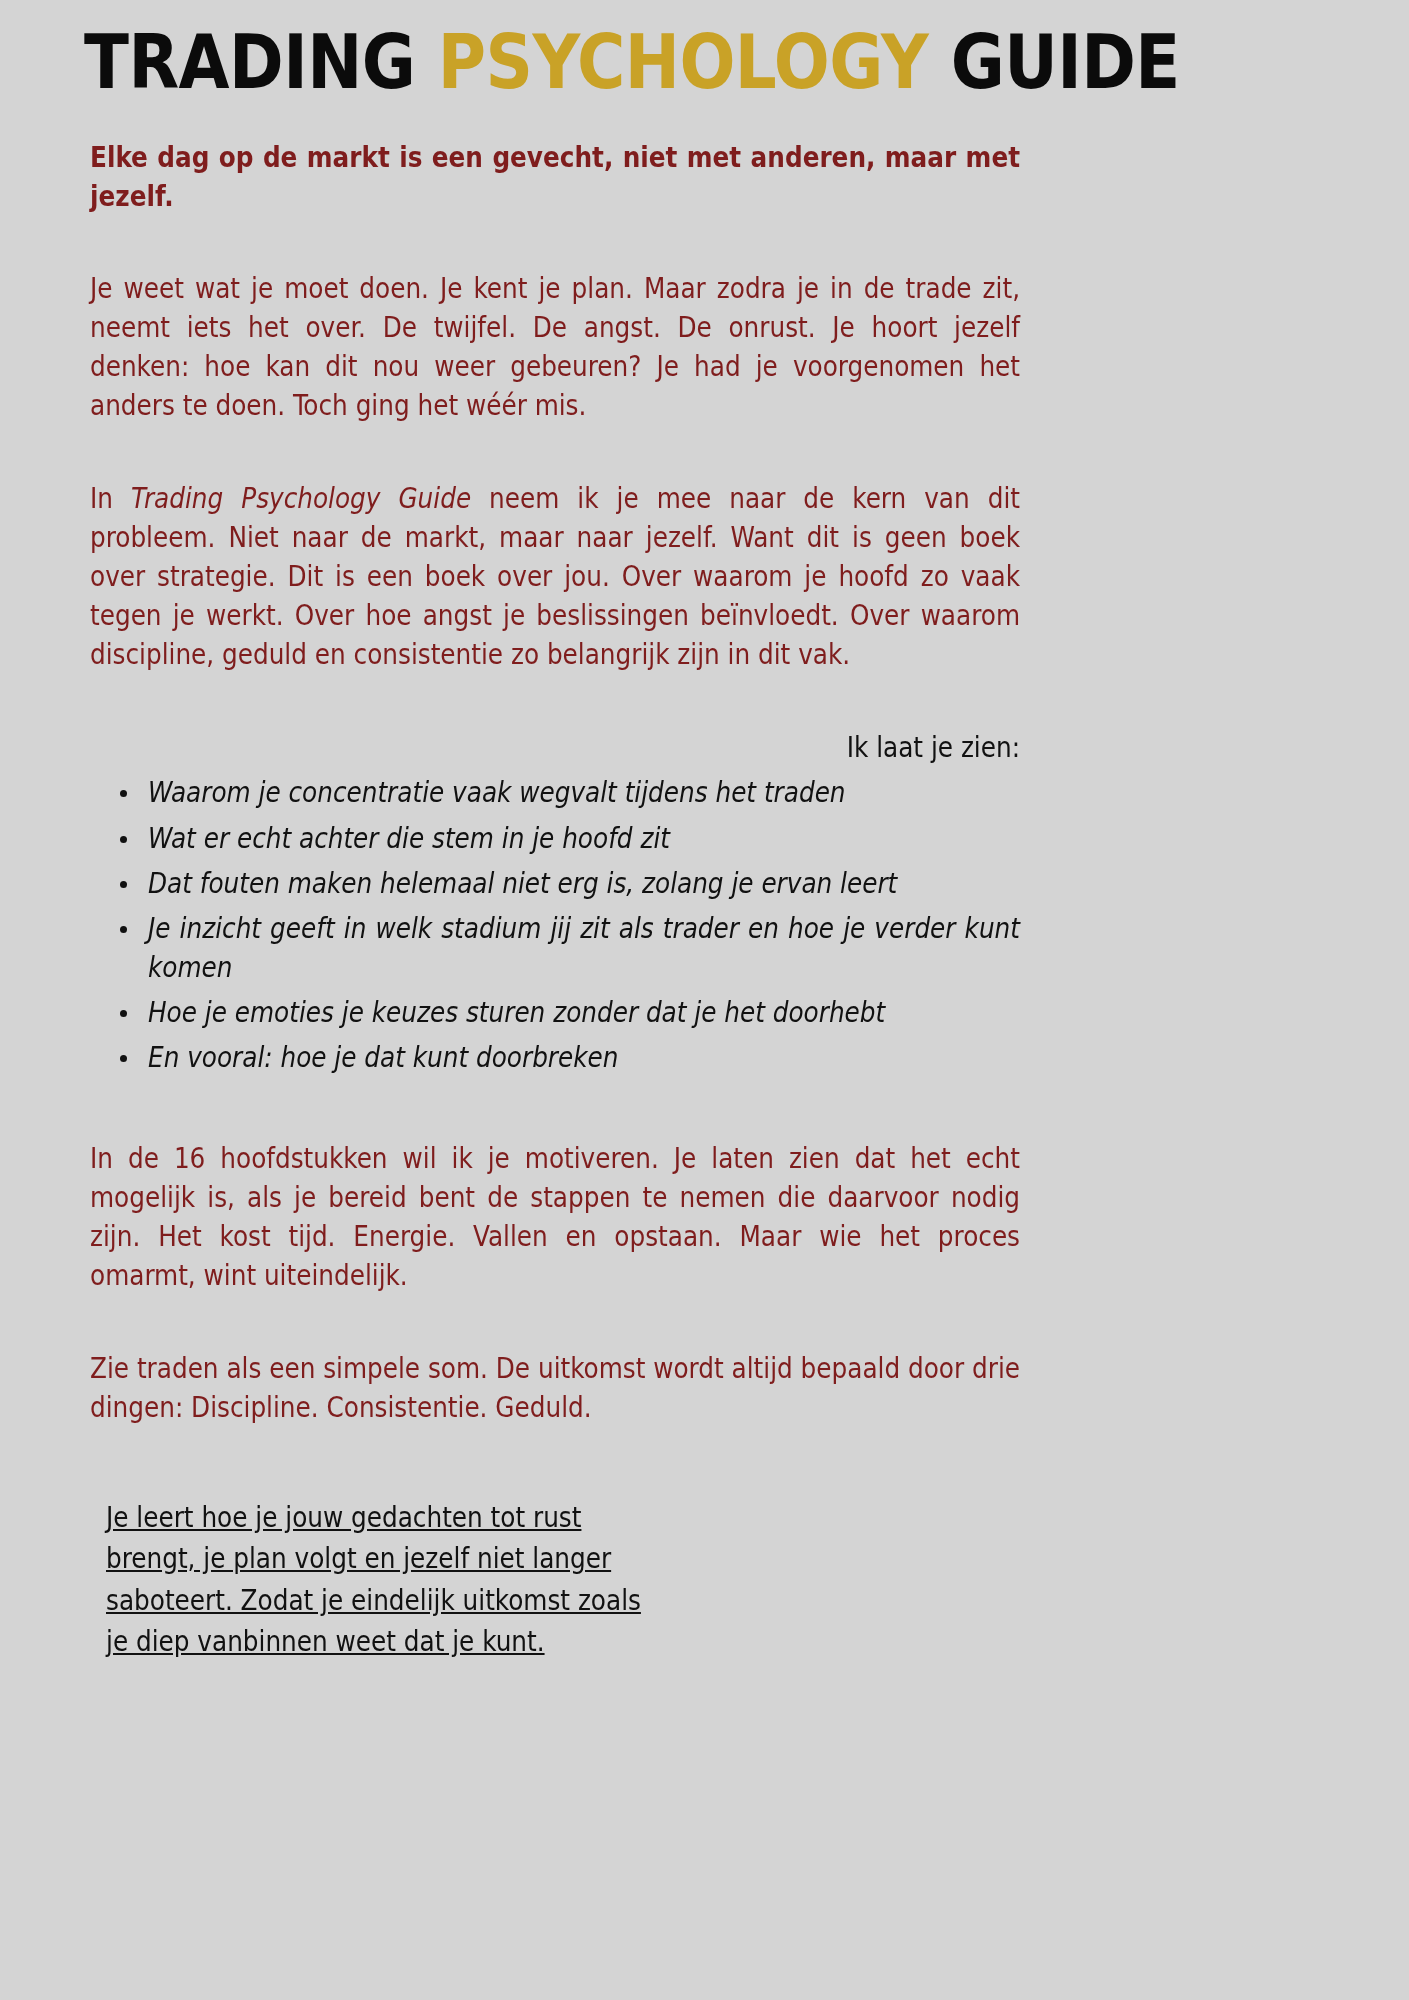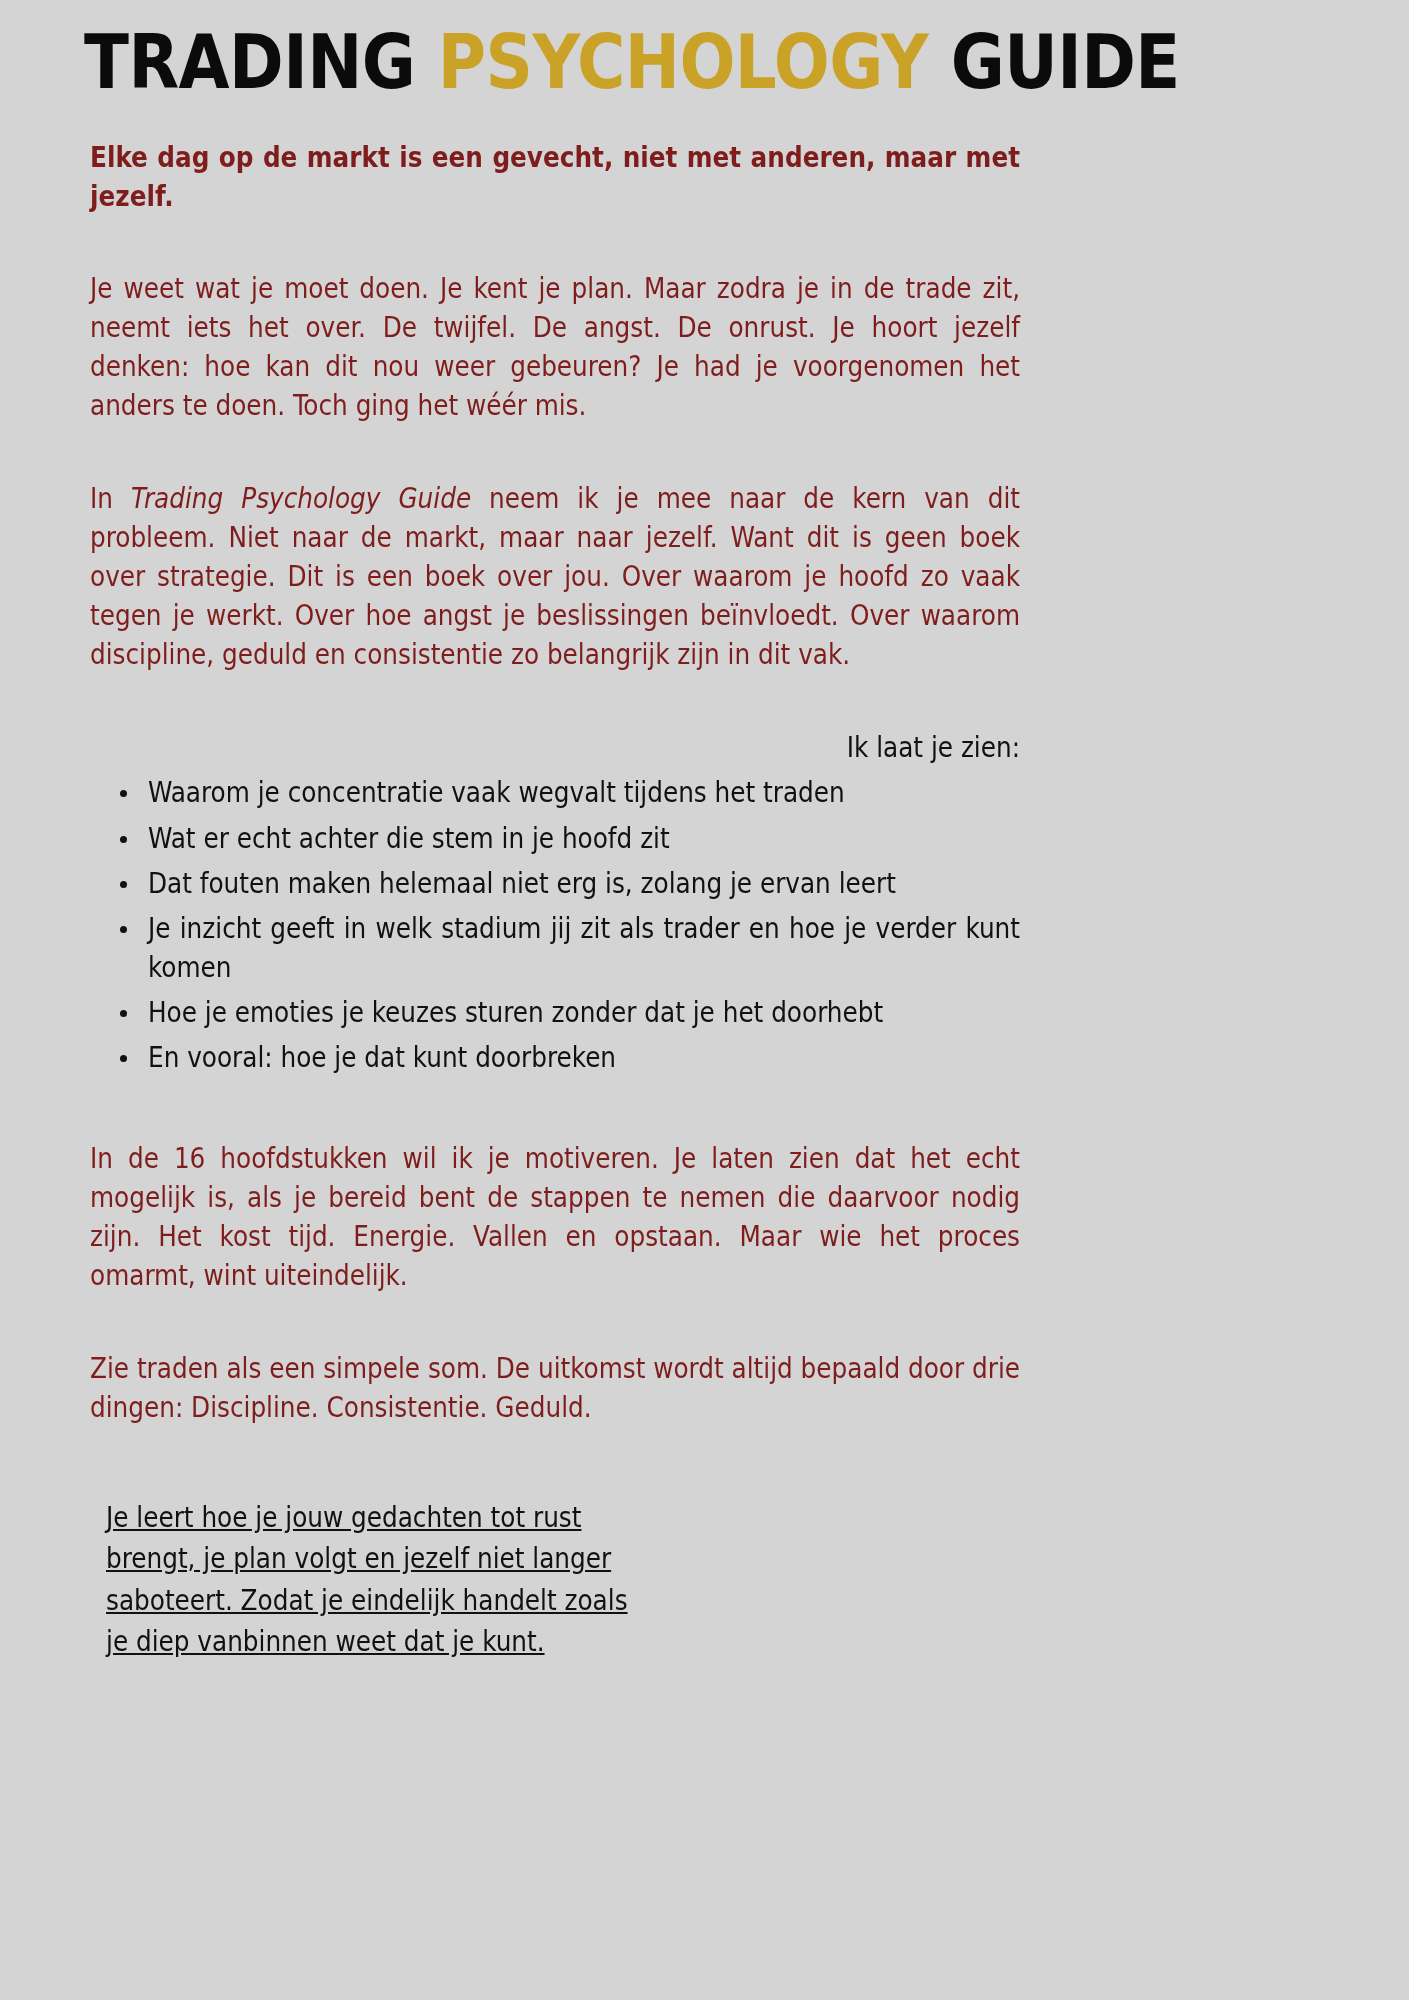--- a/index.html
+++ b/index.html
@@ -79,20 +79,21 @@
     font-size: 27.5px;
     line-height: 1.42;
     text-align: right;
     font-stretch: condensed;
   }
 
   ul.bullets {
     margin: 6px 0 0 0;
     padding: 0 0 0 52px;
     list-style: none;
+    font-style: italic;
   }
   ul.bullets li {
     position: relative;
     font-size: 27.5px;
     line-height: 1.42;
     text-align: justify;
     text-justify: inter-word;
     margin: 0 0 6px 0;
     padding-left: 6px;
     font-stretch: condensed;
@@ -162,19 +163,19 @@
 
     <div class="gap-lg"></div>
 
     <p class="block">Zie traden als een simpele som. De uitkomst wordt altijd bepaald door drie dingen: Discipline. Consistentie. Geduld.</p>
 
     <div class="gap-lg"></div>
 
     <p class="closing">
       <span>Je leert hoe je jouw gedachten tot rust</span>
       <span>brengt, je plan volgt en jezelf niet langer</span>
-      <span>saboteert. Zodat je eindelijk handelt zoals</span>
+      <span>saboteert. Zodat je eindelijk uitkomst zoals</span>
       <span>je diep vanbinnen weet dat je kunt.</span>
     </p>
 
   </div>
 
 </div>
 
 </body></html>

